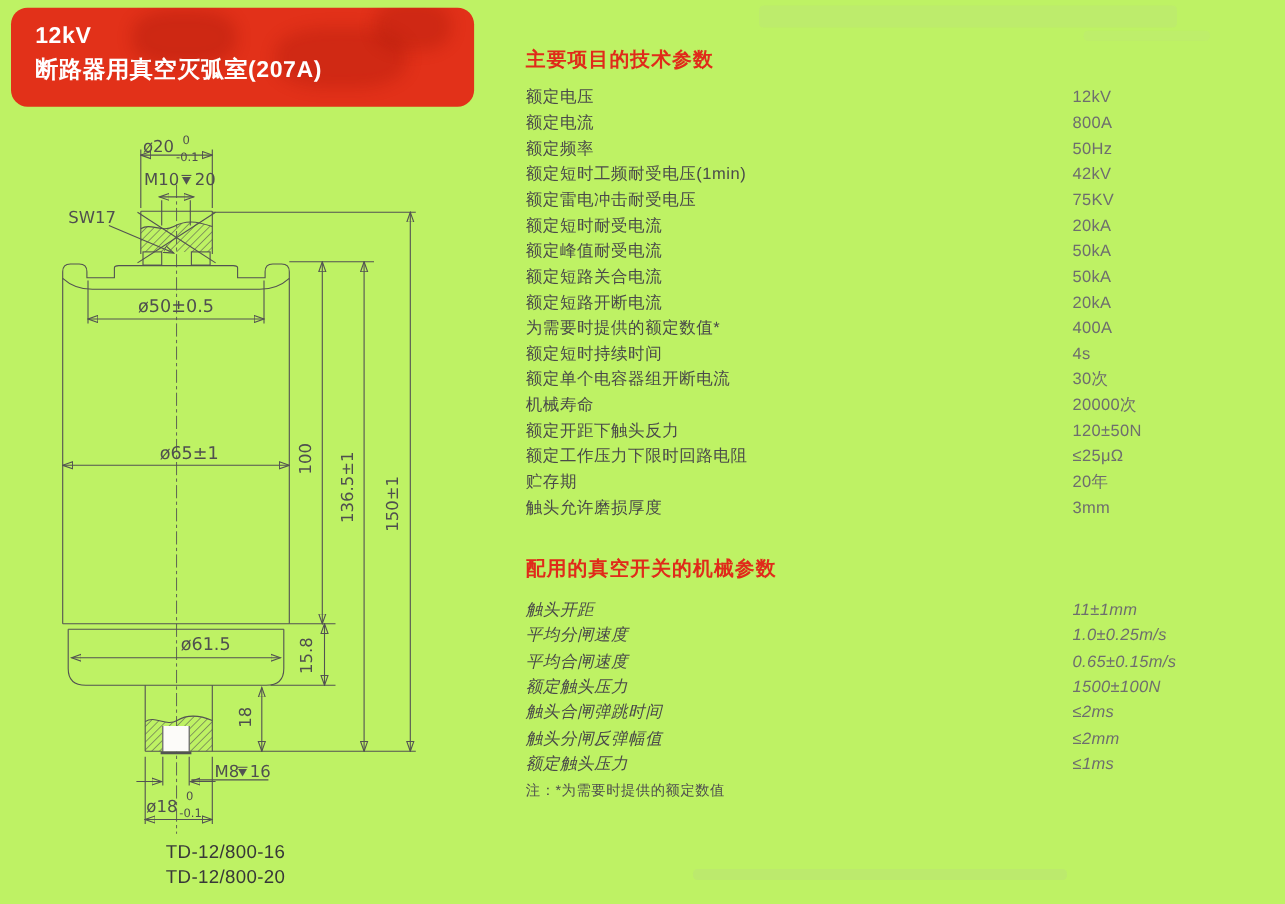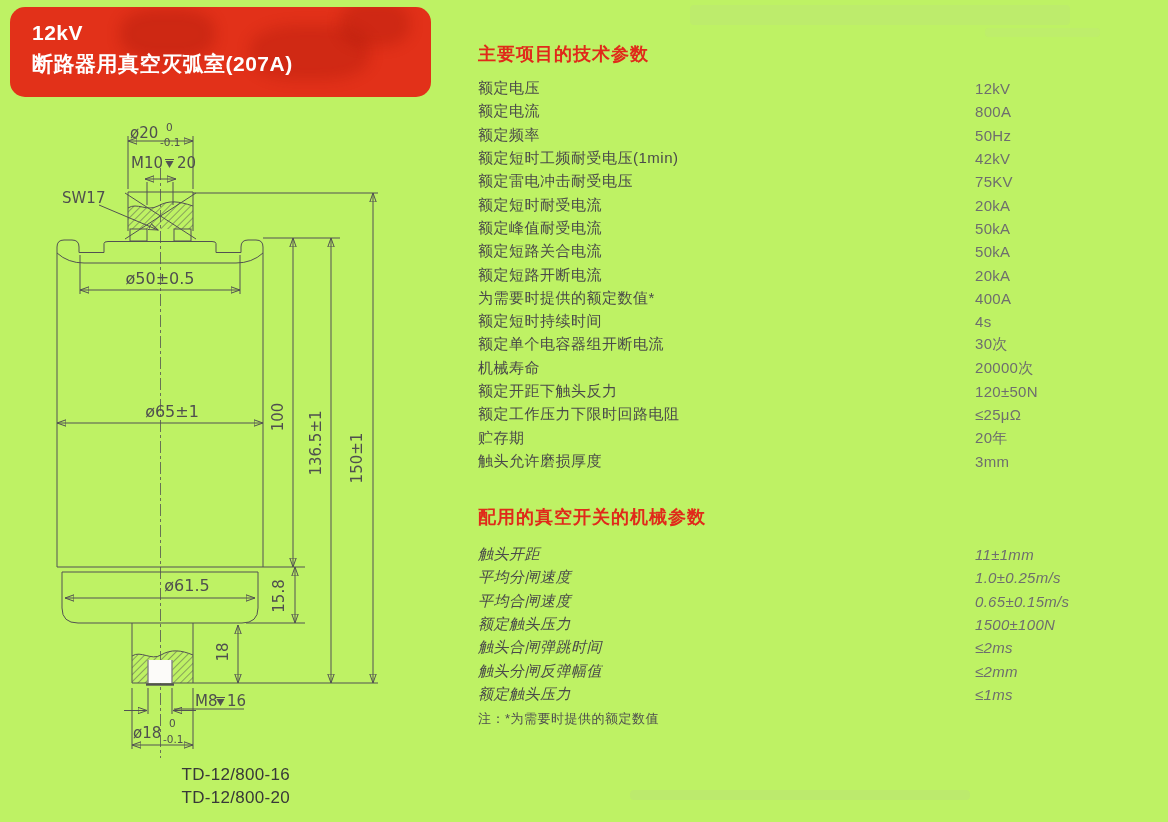--- a/index.html
+++ b/index.html
@@ -42,21 +42,21 @@
   .drawing line,.drawing path,.drawing rect{stroke:#525252;stroke-width:1;fill:none;}
   .drawing .cl{stroke-dasharray:12 3 3 3;stroke-width:.8;}
   .drawing text{fill:#4f4f4f;font-family:"DejaVu Sans", sans-serif;font-size:15px;stroke:none;}
   .drawing .big{font-size:16px;}
   .drawing .tol{font-size:10.5px;}
   .drawing .hatchfill{fill:url(#hatch);stroke:none;}
   .drawing .solidfill{fill:#525252;stroke:none;}
   .drawing .mask{fill:#fcfbf9;stroke:none;}
   .drawing .thick{stroke-width:2.4;}
   
-  .models{position:absolute;left:140px;top:763px;width:150px;text-align:right;}
+  .models{position:absolute;left:130px;top:763px;width:150px;text-align:center;}
   .models div{font-size:17px;line-height:23px;color:#383838;font-weight:500;letter-spacing:.3px;}
   
   .artifact{position:absolute;background:#b9b9b9;border-radius:4px;}
   .a1{left:690px;top:5px;width:380px;height:20px;opacity:.10;}
   .a2{left:985px;top:28px;width:115px;height:9px;opacity:.08;}
   .a3{left:630px;top:790px;width:340px;height:10px;opacity:.12;}
 </style>
 </head>
 <body>
 

